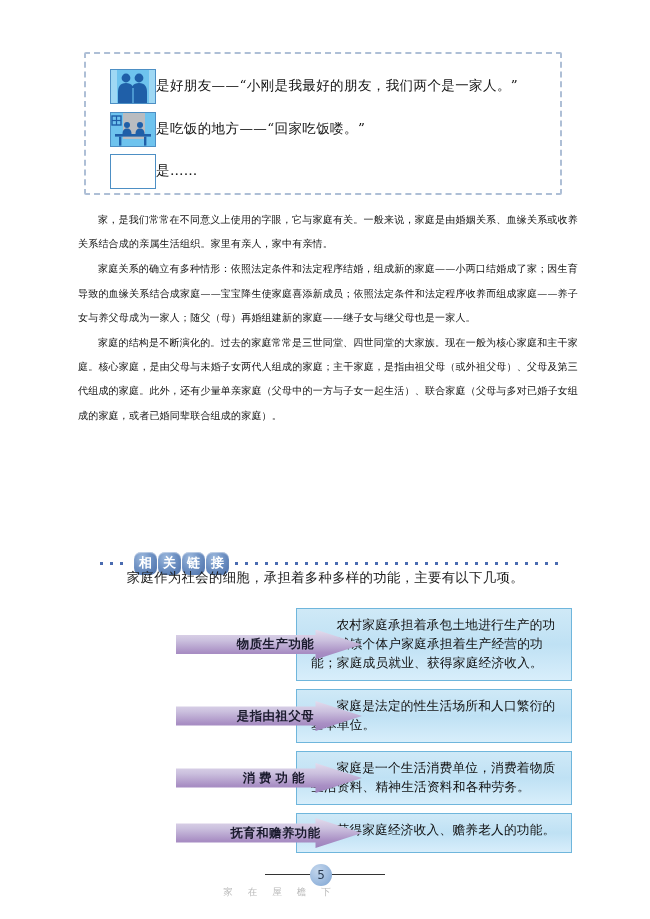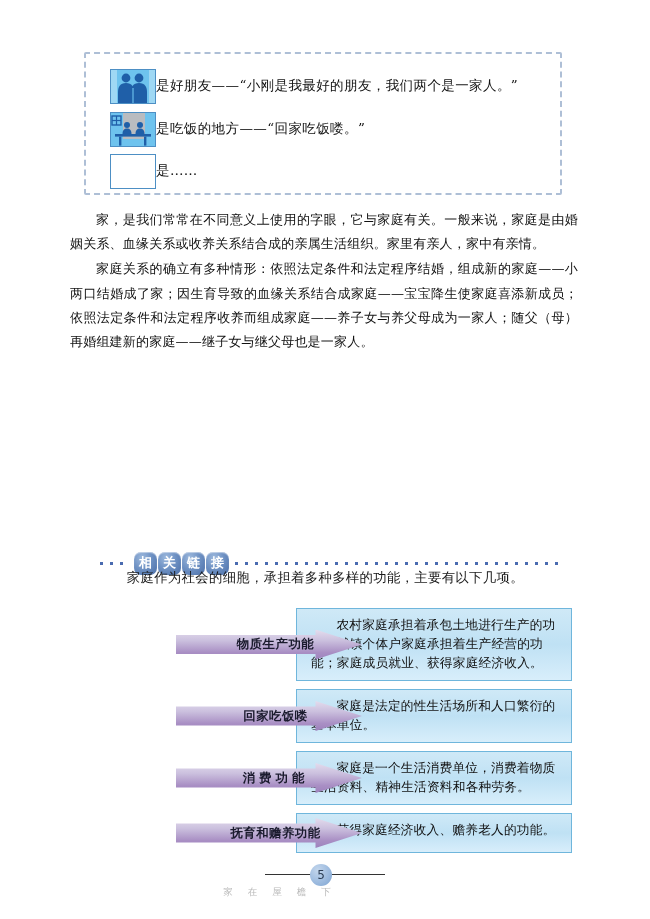--- a/index.html
+++ b/index.html
@@ -64,22 +64,22 @@
   }
 
   
   .body-text {
     position: absolute;
     left: 70px;
     top: 208px;
     width: 508px;
   }
   .body-text p {
-    margin: 0 0 1px 0;
-    font-size: 13px;
+    margin: 0 0 1px 8px;
+    font-size: 10px;
     line-height: 24.2px;
     text-align: justify;
     text-indent: 2em;
     letter-spacing: 0.2px;
     font-family: "DejaVu Serif", "Liberation Serif", serif;
   }
 
   
   .linkbar {
     position: absolute;
@@ -269,20 +269,21 @@
   <div class="activity-row r3">
     <div class="act-icon blank"></div>
     <div class="act-text">是……</div>
   </div>
 
 </div>
 
 <div class="body-text">
   <p>家，是我们常常在不同意义上使用的字眼，它与家庭有关。一般来说，家庭是由婚姻关系、血缘关系或收养关系结合成的亲属生活组织。家里有亲人，家中有亲情。</p>
   <p>家庭关系的确立有多种情形：依照法定条件和法定程序结婚，组成新的家庭——小两口结婚成了家；因生育导致的血缘关系结合成家庭——宝宝降生使家庭喜添新成员；依照法定条件和法定程序收养而组成家庭——养子女与养父母成为一家人；随父（母）再婚组建新的家庭——继子女与继父母也是一家人。</p>
+  <p>家庭的结构是不断演化的。过去的家庭常常是三世同堂、四世同堂的大家族。现在一般为核心家庭和主干家庭。核心家庭，是由父母与未婚子女两代人组成的家庭；主干家庭，是指由祖父母（或外祖父母）、父母及第三代组成的家庭。此外，还有少量单亲家庭（父母中的一方与子女一起生活）、联合家庭（父母与多对已婚子女组成的家庭，或者已婚同辈联合组成的家庭）。</p>
 </div>
 
 <div class="linkbar">
   <span class="dots-left"></span>
   <span class="badge-group">
     <span class="badge">相</span>
     <span class="badge">关</span>
     <span class="badge">链</span>
     <span class="badge">接</span>
   </span>
@@ -297,21 +298,21 @@
     <div class="func-arrow">
       <span class="func-arrow-label">物质生产功能</span>
     </div>
     <div class="func-box">
       <div class="func-box-text">农村家庭承担着承包土地进行生产的功能，城镇个体户家庭承担着生产经营的功能；家庭成员就业、获得家庭经济收入。</div>
     </div>
   </div>
 
   <div class="func-row">
     <div class="func-arrow">
-      <span class="func-arrow-label">回家吃饭喽</span>
+      <span class="func-arrow-label">是指由祖父母</span>
     </div>
     <div class="func-box">
       <div class="func-box-text">家庭是法定的性生活场所和人口繁衍的基本单位。</div>
     </div>
   </div>
 
   <div class="func-row">
     <div class="func-arrow">
       <span class="func-arrow-label spaced">消费功能</span>
     </div>

